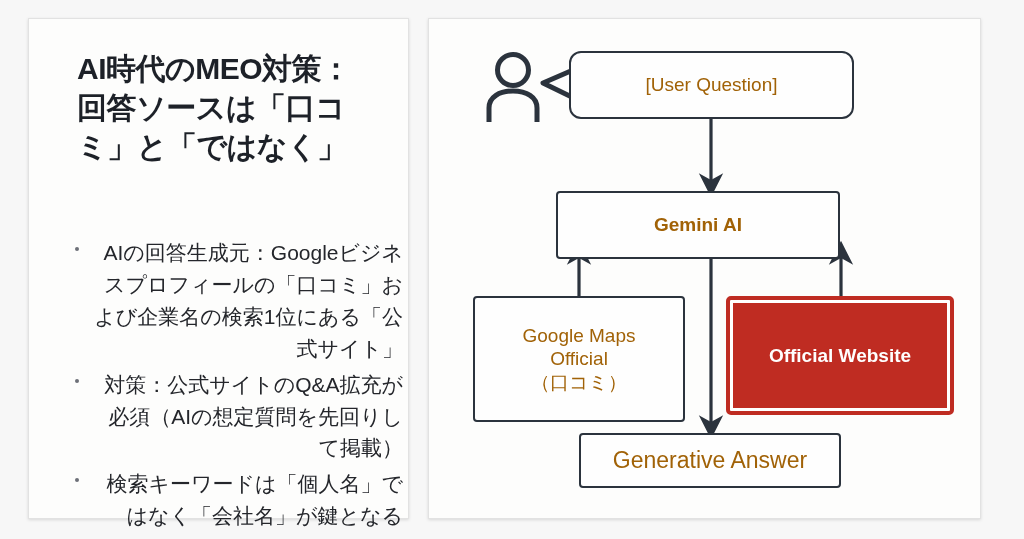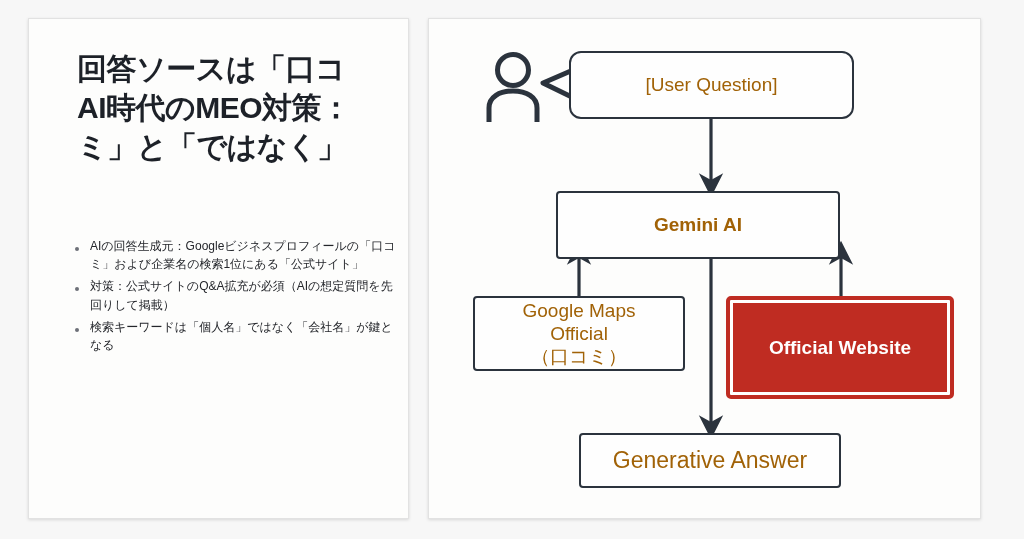--- a/index.html
+++ b/index.html
@@ -62,24 +62,24 @@
     top: 218px;
     width: 330px;
     margin: 0;
     padding: 0;
     list-style: none;
   }
   .bullet {
     position: relative;
     padding-left: 17px;
     margin-bottom: 4px;
-    font-size: 12px;
+    font-size: 21px;
     line-height: 1.52;
     color: #24262b;
-    text-align: left;
+    text-align: right;
   }
   .bullet::before {
     content: "";
     position: absolute;
     left: 2px;
     top: 10px;
     width: 4px;
     height: 4px;
     border-radius: 50%;
     background: #6d7078;
@@ -113,30 +113,30 @@
     top: 172px;   
     width: 284px;
     height: 68px;
     font-size: 19px;
     font-weight: 700;
   }
   .node-reviews {
     left: 44px;   
     top: 277px;   
     width: 212px;
-    height: 75px;
+    height: 126px;
     font-size: 19px;
     font-weight: 400;
     justify-content: center;
   }
   .node-official {
     left: 297px;  
     top: 277px;
     width: 228px;
-    height: 103px;
+    height: 119px;
     background: #bf2c22;
     border: 4px solid #bf2c22;
     outline: 3px solid #ffffff;
     outline-offset: -7px;
     color: #ffffff;
     font-size: 19px;
     font-weight: 700;
     border-radius: 5px;
   }
   .node-answer {
@@ -183,22 +183,22 @@
   }
 </style>
 </head>
 <body>
 
 <div class="slide">
 
   <div class="card card-left">
 
     <div class="title">
+      <span class="title-line">AI時代のMEO対策：</span>
       <span class="title-line">回答ソースは「口コ</span>
-      <span class="title-line">AI時代のMEO対策：</span>
       <span class="title-line">ミ」と「ではなく」</span>
     </div>
 
     <ul class="bullets">
       <li class="bullet">AIの回答生成元：Googleビジネスプロフィールの「口コミ」および企業名の検索1位にある「公式サイト」</li>
       <li class="bullet">対策：公式サイトのQ&amp;A拡充が必須（AIの想定質問を先回りして掲載）</li>
       <li class="bullet">検索キーワードは「個人名」ではなく「会社名」が鍵となる</li>
     </ul>
 
   </div>

